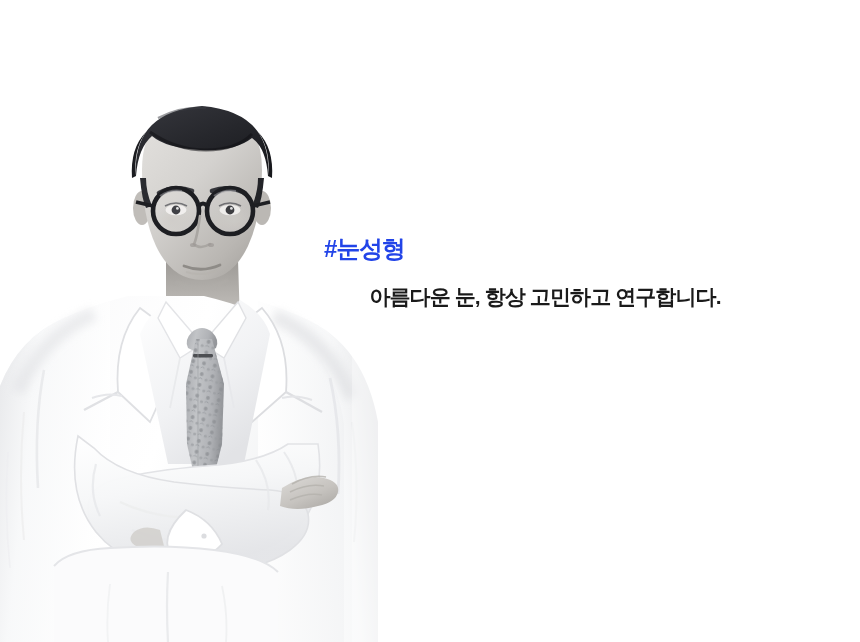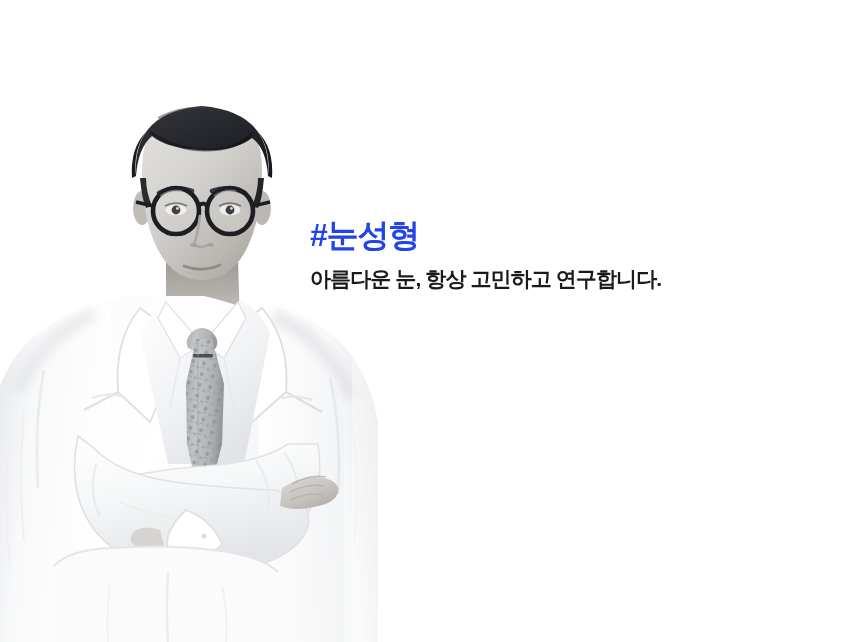--- a/index.html
+++ b/index.html
@@ -36,36 +36,37 @@
   }
 
   
   .copy {
     position: absolute;
     left: 310px;
     top: 214px;
     width: 470px;
   }
   .headline {
-    margin: 0;
-    font-size: 32px;
+    margin: 14px;
+    font-size: 24px;
     line-height: 42px;
     font-weight: bold;
     letter-spacing: -1.2px;
     color: #2244e8;
     white-space: nowrap;
   }
   .subline {
     margin: 10px 0 0 0;
     font-size: 21px;
     line-height: 26px;
     font-weight: bold;
     letter-spacing: -0.9px;
     color: #1a1a1a;
     white-space: nowrap;
+    text-align: center;
   }
 </style>
 </head>
 <body>
 
 <div class="stage">
 
   <div class="portrait">
     <svg viewBox="0 0 400 550" xmlns="http://www.w3.org/2000/svg" role="img" aria-label="doctor portrait">
       <defs>

